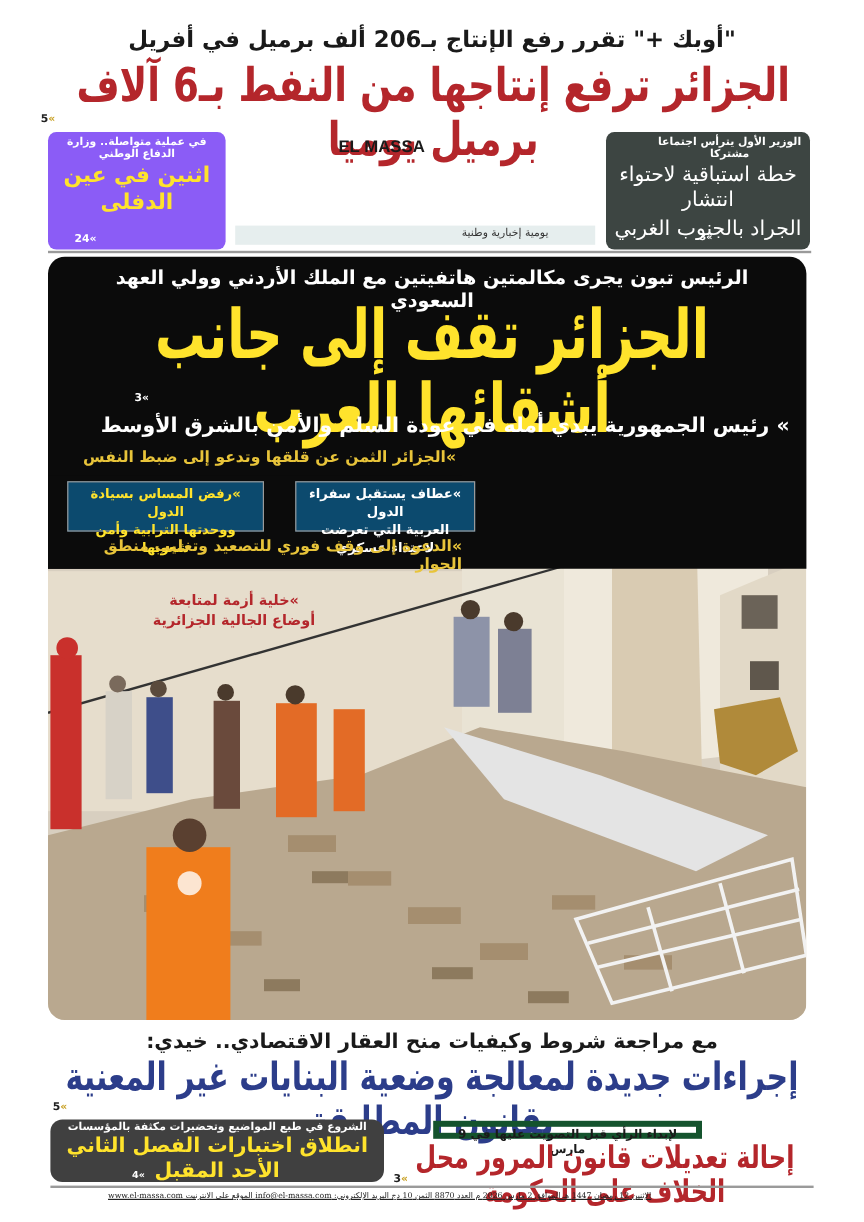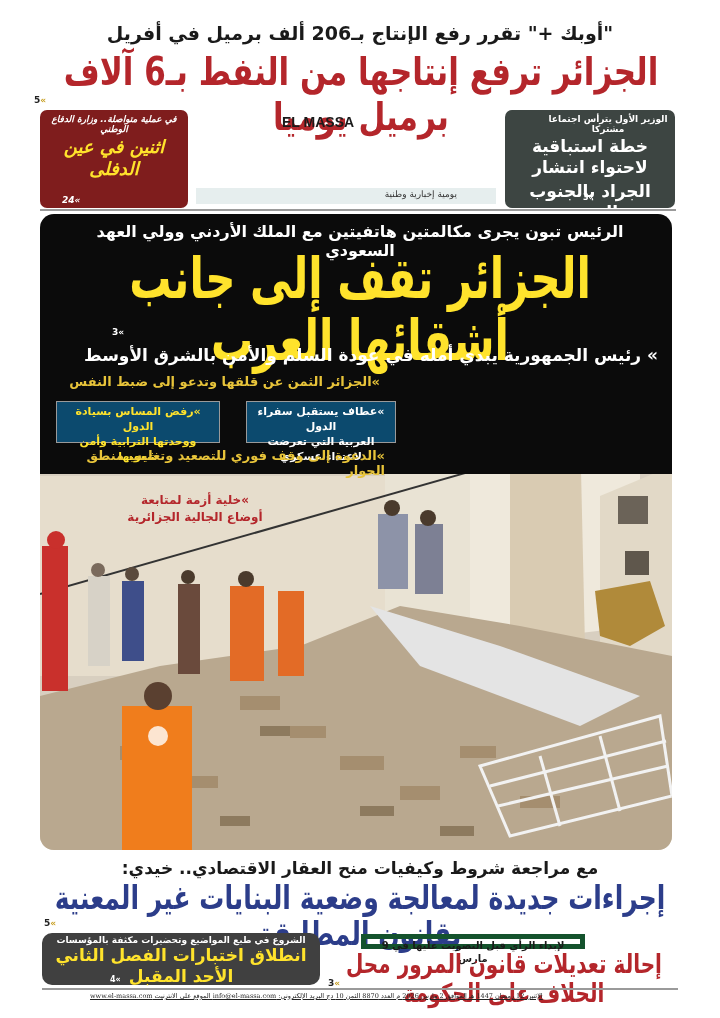--- a/index.html
+++ b/index.html
@@ -9,28 +9,28 @@
   .abs { position: absolute; }
 
   
   .kicker-top { top: 22px; left: 40px; width: 640px; font-size: 19px; font-weight: bold; color: #1a1a1a; text-align: center; letter-spacing: 0.5px; }
   .headline-top { top: 50px; left: 36px; width: 650px; font-size: 31px; font-weight: bold; color: #b4262b; text-align: center; line-height: 1.15; transform: scaleY(1.25); transform-origin: top center; }
   .pageref { font-family: "DejaVu Sans", sans-serif; font-size: 9px; font-weight: bold; color: #222; direction: ltr; }
   .pageref .chev { color: #c9a227; }
   .pageref-top { top: 95px; left: 34px; }
 
   
-  .box-left { top: 110px; left: 40px; width: 148px; height: 98px; background: #7f1d1d; border-radius: 7px; padding: 4px 6px; color: #fff; font-style: italic; }
+  .box-left { top: 110px; left: 40px; width: 148px; height: 98px; background: #8b5cf6; border-radius: 7px; padding: 4px 6px; color: #fff; }
   .box-left .kick { font-size: 9px; font-weight: bold; text-align: center; color: #fff; }
   .box-left .head { font-size: 18px; font-weight: bold; color: #ffe32c; text-align: center; line-height: 1.2; margin-top: 2px; }
   .box-left .ref { position: absolute; bottom: 3px; left: 22px; font-size: 9px; font-weight: bold; color: #fff; direction: ltr; }
 
   .box-right { top: 110px; left: 505px; width: 170px; height: 98px; background: #3d4542; border-radius: 7px; padding: 4px 6px; color: #fff; }
   .box-right .kick { font-size: 9px; font-weight: bold; text-align: center; color: #fff; margin-left: 36px; }
-  .box-right .head { font-size: 17px; font-weight: bold; color: #fff; text-align: center; line-height: 1.25; margin-top: 2px; }
+  .box-right .head { font-size: 17px; font-weight: normal; color: #fff; text-align: center; line-height: 1.25; margin-top: 2px; }
   .box-right .ref { position: absolute; bottom: 6px; left: 78px; font-size: 8px; font-weight: bold; color: #fff; direction: ltr; }
 
   
   .masthead { top: 108px; left: 192px; width: 310px; height: 100px; }
   .mast-en { position: absolute; top: 6px; left: 90px; font-family: "Liberation Sans", sans-serif; font-weight: bold; font-size: 14px; color: #1a1a1a; direction: ltr; }
   .mast-ar { position: absolute; top: 18px; left: 4px; width: 300px; height: 62px; font-size: 60px; font-weight: bold; color: #000; text-align: center; line-height: 62px; -webkit-text-stroke: 2px #9a9a9a; letter-spacing: -2px; }
   .mast-sub-bar { position: absolute; top: 80px; left: 4px; width: 300px; height: 16px; background: #e6eeee; }
   .mast-sub { position: absolute; top: 81px; left: 4px; width: 261px; font-family: "DejaVu Serif", serif; font-size: 9px; color: #333; }
 
   .rule { height: 2px; background: #9a9a9a; }

